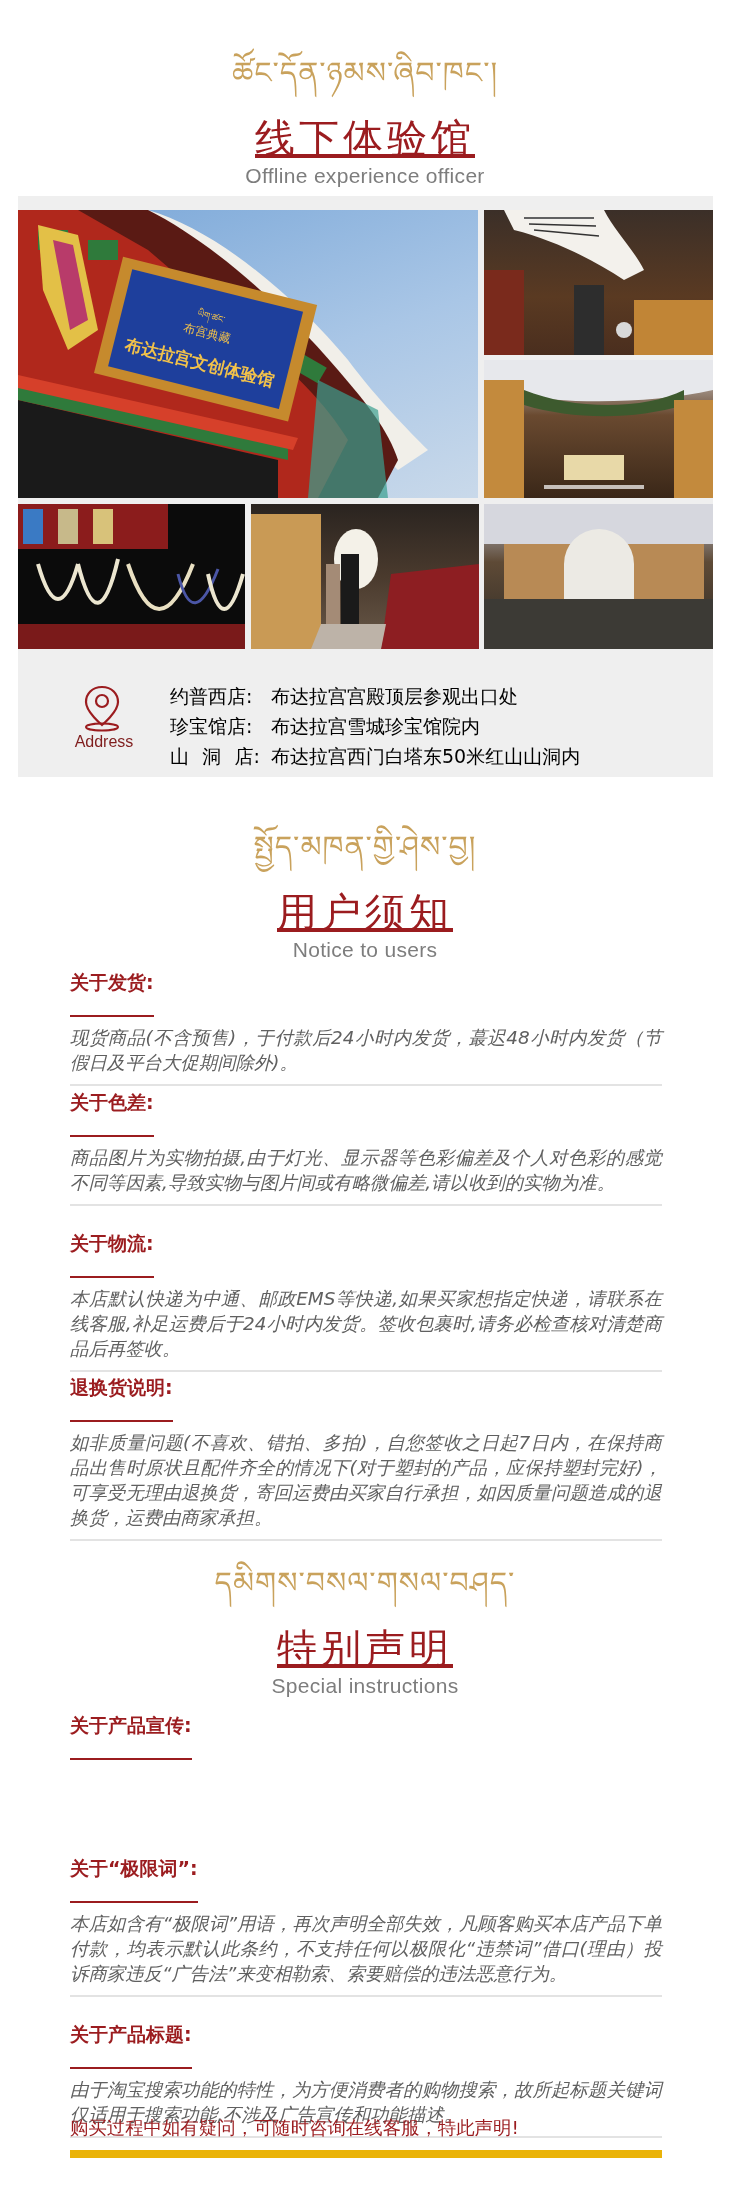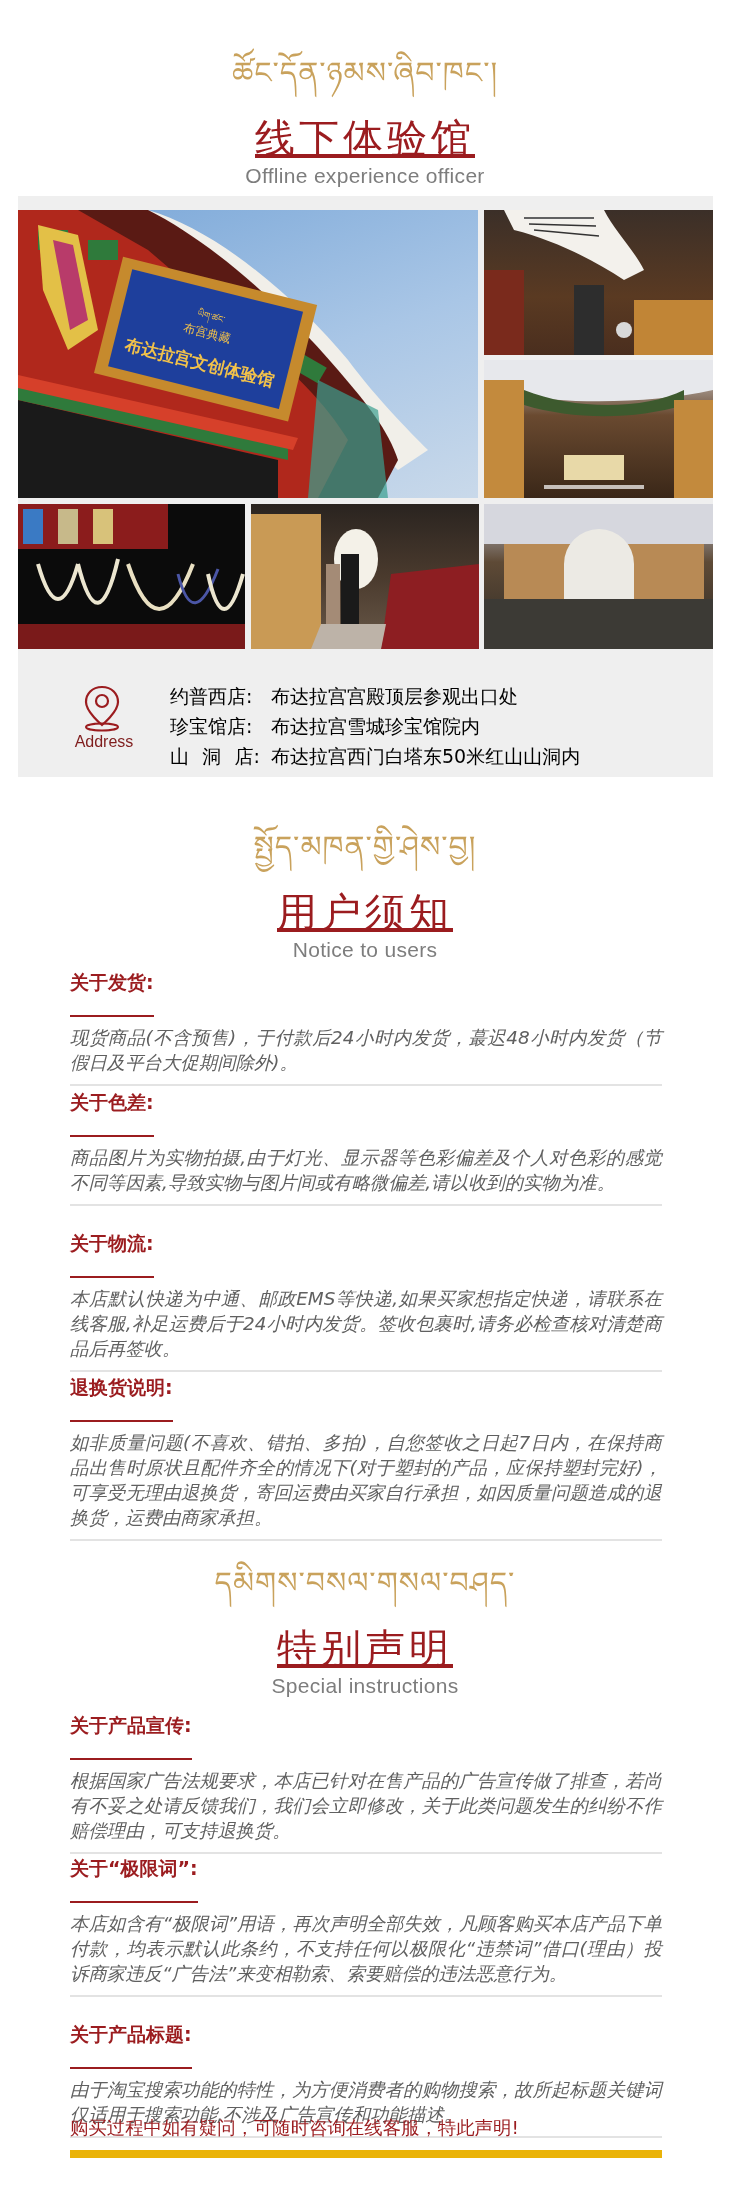--- a/index.html
+++ b/index.html
@@ -182,21 +182,20 @@
 <div class="section-head" style="top:1568px;">
   <div class="tibetan">
     <span>དམིགས་བསལ་གསལ་བཤད་</span>
   </div>
   <h2 class="zh-title">特别声明</h2>
   <div class="en-sub">Special  instructions</div>
 </div>
 
 <div class="notice" style="top:1713px;">
   <div class="notice-label">关于产品宣传:</div>
-  <div class="notice-body">根据国家广告法规要求，本店已针对在售产品的广告宣传做了排查，若尚有不妥之处请反馈我们，我们会立即修改，关于此类问题发生的纠纷不作赔偿理由，可支持退换货。</div>
 </div>
 <div class="notice" style="top:1856px;">
   <div class="notice-label">关于“极限词”:</div>
   <div class="notice-body">本店如含有“极限词”用语，再次声明全部失效，凡顾客购买本店产品下单付款，均表示默认此条约，不支持任何以极限化“违禁词”借口(理由）投诉商家违反“广告法”来变相勒索、索要赔偿的违法恶意行为。</div>
 </div>
 <div class="notice" style="top:2022px;">
   <div class="notice-label">关于产品标题:</div>
   <div class="notice-body">由于淘宝搜索功能的特性，为方便消费者的购物搜索，故所起标题关键词仅适用于搜索功能,不涉及广告宣传和功能描述。</div>
 </div>
 

